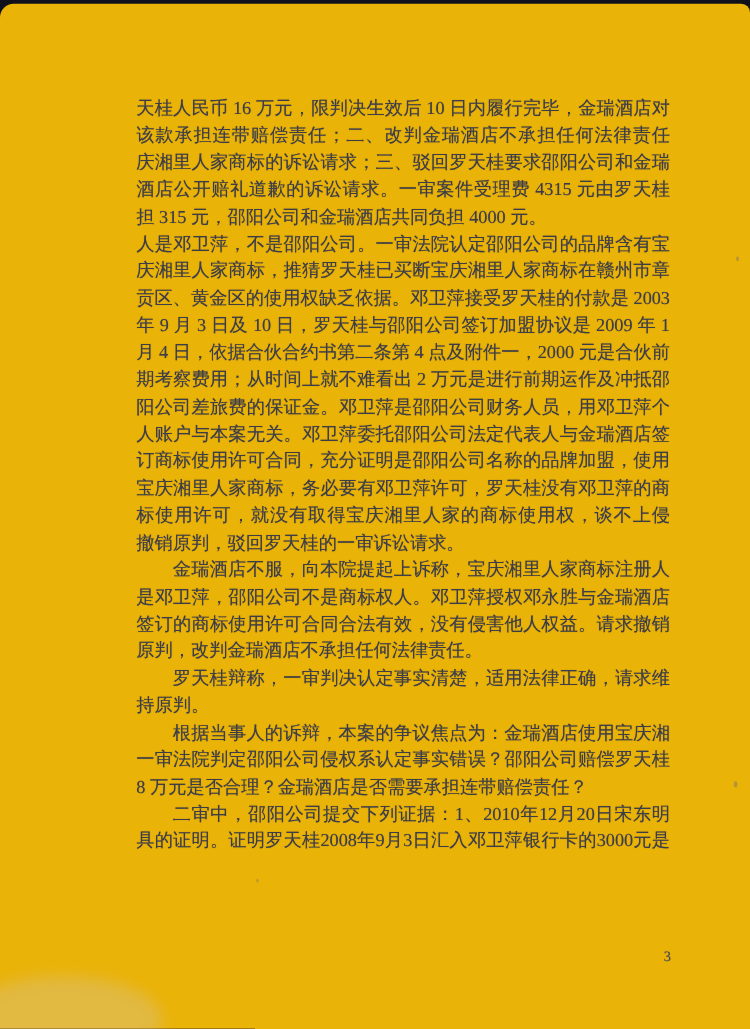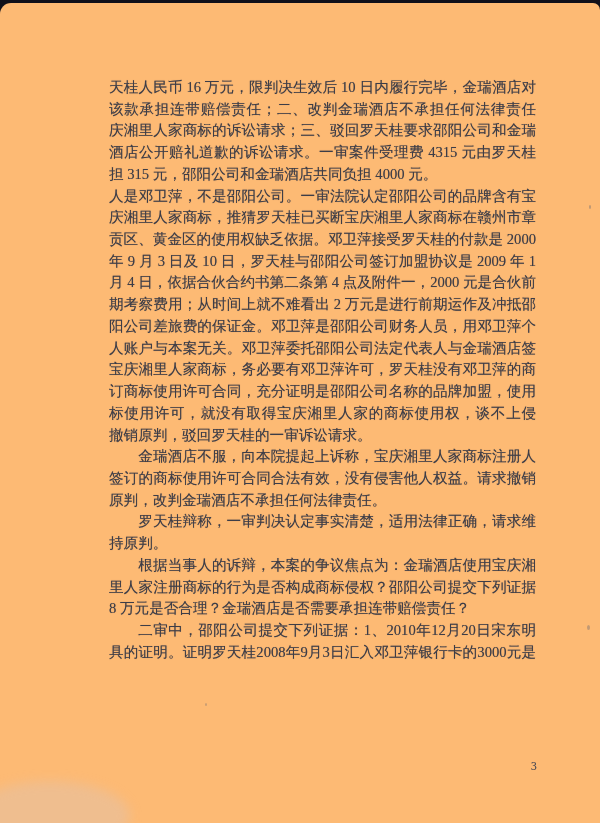--- a/index.html
+++ b/index.html
@@ -6,21 +6,21 @@
   body{
     width:600px;height:823px;
     background:#10101a;
     position:relative;
     overflow:hidden;
     font-family:"Liberation Serif","DejaVu Serif",serif;
   }
   .paper{
     position:absolute;
     left:0;right:0;top:3px;bottom:0;
-    background:#fdba74;
+    background:#eab308;
     border-top-left-radius:11px;
     border-top-right-radius:7px;
   }
   .paper-shade{
     position:absolute;
     left:-30px;bottom:-28px;
     width:160px;height:70px;
     border-radius:50%;
     background:rgba(203,200,214,0.28);
     filter:blur(6px);
@@ -70,37 +70,38 @@
 <div class="paper">
   <div class="paper-shade"></div>
   <div class="text-block">
       <div class="line j">天桂人民币 16 万元，限判决生效后 10 日内履行完毕，金瑞酒店对</div>
       <div class="line j">该款承担连带赔偿责任；二、改判金瑞酒店不承担任何法律责任</div>
       <div class="line j">庆湘里人家商标的诉讼请求；三、驳回罗天桂要求邵阳公司和金瑞</div>
       <div class="line j">酒店公开赔礼道歉的诉讼请求。一审案件受理费 4315 元由罗天桂负</div>
       <div class="line">担 315 元，邵阳公司和金瑞酒店共同负担 4000 元。</div>
       <div class="line j">人是邓卫萍，不是邵阳公司。一审法院认定邵阳公司的品牌含有宝</div>
       <div class="line j">庆湘里人家商标，推猜罗天桂已买断宝庆湘里人家商标在赣州市章</div>
-      <div class="line j">贡区、黄金区的使用权缺乏依据。邓卫萍接受罗天桂的付款是 2000</div>
+      <div class="line j">贡区、黄金区的使用权缺乏依据。邓卫萍接受罗天桂的付款是 2003</div>
       <div class="line j">年 9 月 3 日及 10 日，罗天桂与邵阳公司签订加盟协议是 2009 年 1</div>
       <div class="line j">月 4 日，依据合伙合约书第二条第 4 点及附件一，2000 元是合伙前</div>
       <div class="line j">期考察费用；从时间上就不难看出 2 万元是进行前期运作及冲抵邵</div>
       <div class="line j">阳公司差旅费的保证金。邓卫萍是邵阳公司财务人员，用邓卫萍个</div>
       <div class="line j">人账户与本案无关。邓卫萍委托邵阳公司法定代表人与金瑞酒店签</div>
+      <div class="line j">订商标使用许可合同，充分证明是邵阳公司名称的品牌加盟，使用</div>
       <div class="line j">宝庆湘里人家商标，务必要有邓卫萍许可，罗天桂没有邓卫萍的商</div>
-      <div class="line j">订商标使用许可合同，充分证明是邵阳公司名称的品牌加盟，使用</div>
       <div class="line j">标使用许可，就没有取得宝庆湘里人家的商标使用权，谈不上侵权。</div>
       <div class="line">撤销原判，驳回罗天桂的一审诉讼请求。</div>
       <div class="line j ind">金瑞酒店不服，向本院提起上诉称，宝庆湘里人家商标注册人</div>
+      <div class="line j">是邓卫萍，邵阳公司不是商标权人。邓卫萍授权邓永胜与金瑞酒店</div>
       <div class="line j">签订的商标使用许可合同合法有效，没有侵害他人权益。请求撤销</div>
       <div class="line">原判，改判金瑞酒店不承担任何法律责任。</div>
       <div class="line j ind">罗天桂辩称，一审判决认定事实清楚，适用法律正确，请求维</div>
       <div class="line">持原判。</div>
       <div class="line j ind">根据当事人的诉辩，本案的争议焦点为：金瑞酒店使用宝庆湘</div>
-      <div class="line j">里人家注册商标的行为是否构成商标侵权？邵阳公司提交下列证据</div>
+      <div class="line j">一审法院判定邵阳公司侵权系认定事实错误？邵阳公司赔偿罗天桂</div>
       <div class="line">8 万元是否合理？金瑞酒店是否需要承担连带赔偿责任？</div>
       <div class="line j ind">二审中，邵阳公司提交下列证据：1、2010年12月20日宋东明出</div>
       <div class="line j">具的证明。证明罗天桂2008年9月3日汇入邓卫萍银行卡的3000元是</div>
     </div>
   <div class="page-number">3</div>
   <div class="speck s1"></div>
   <div class="speck s2"></div>
   <div class="speck s3"></div>
 </div>
 

